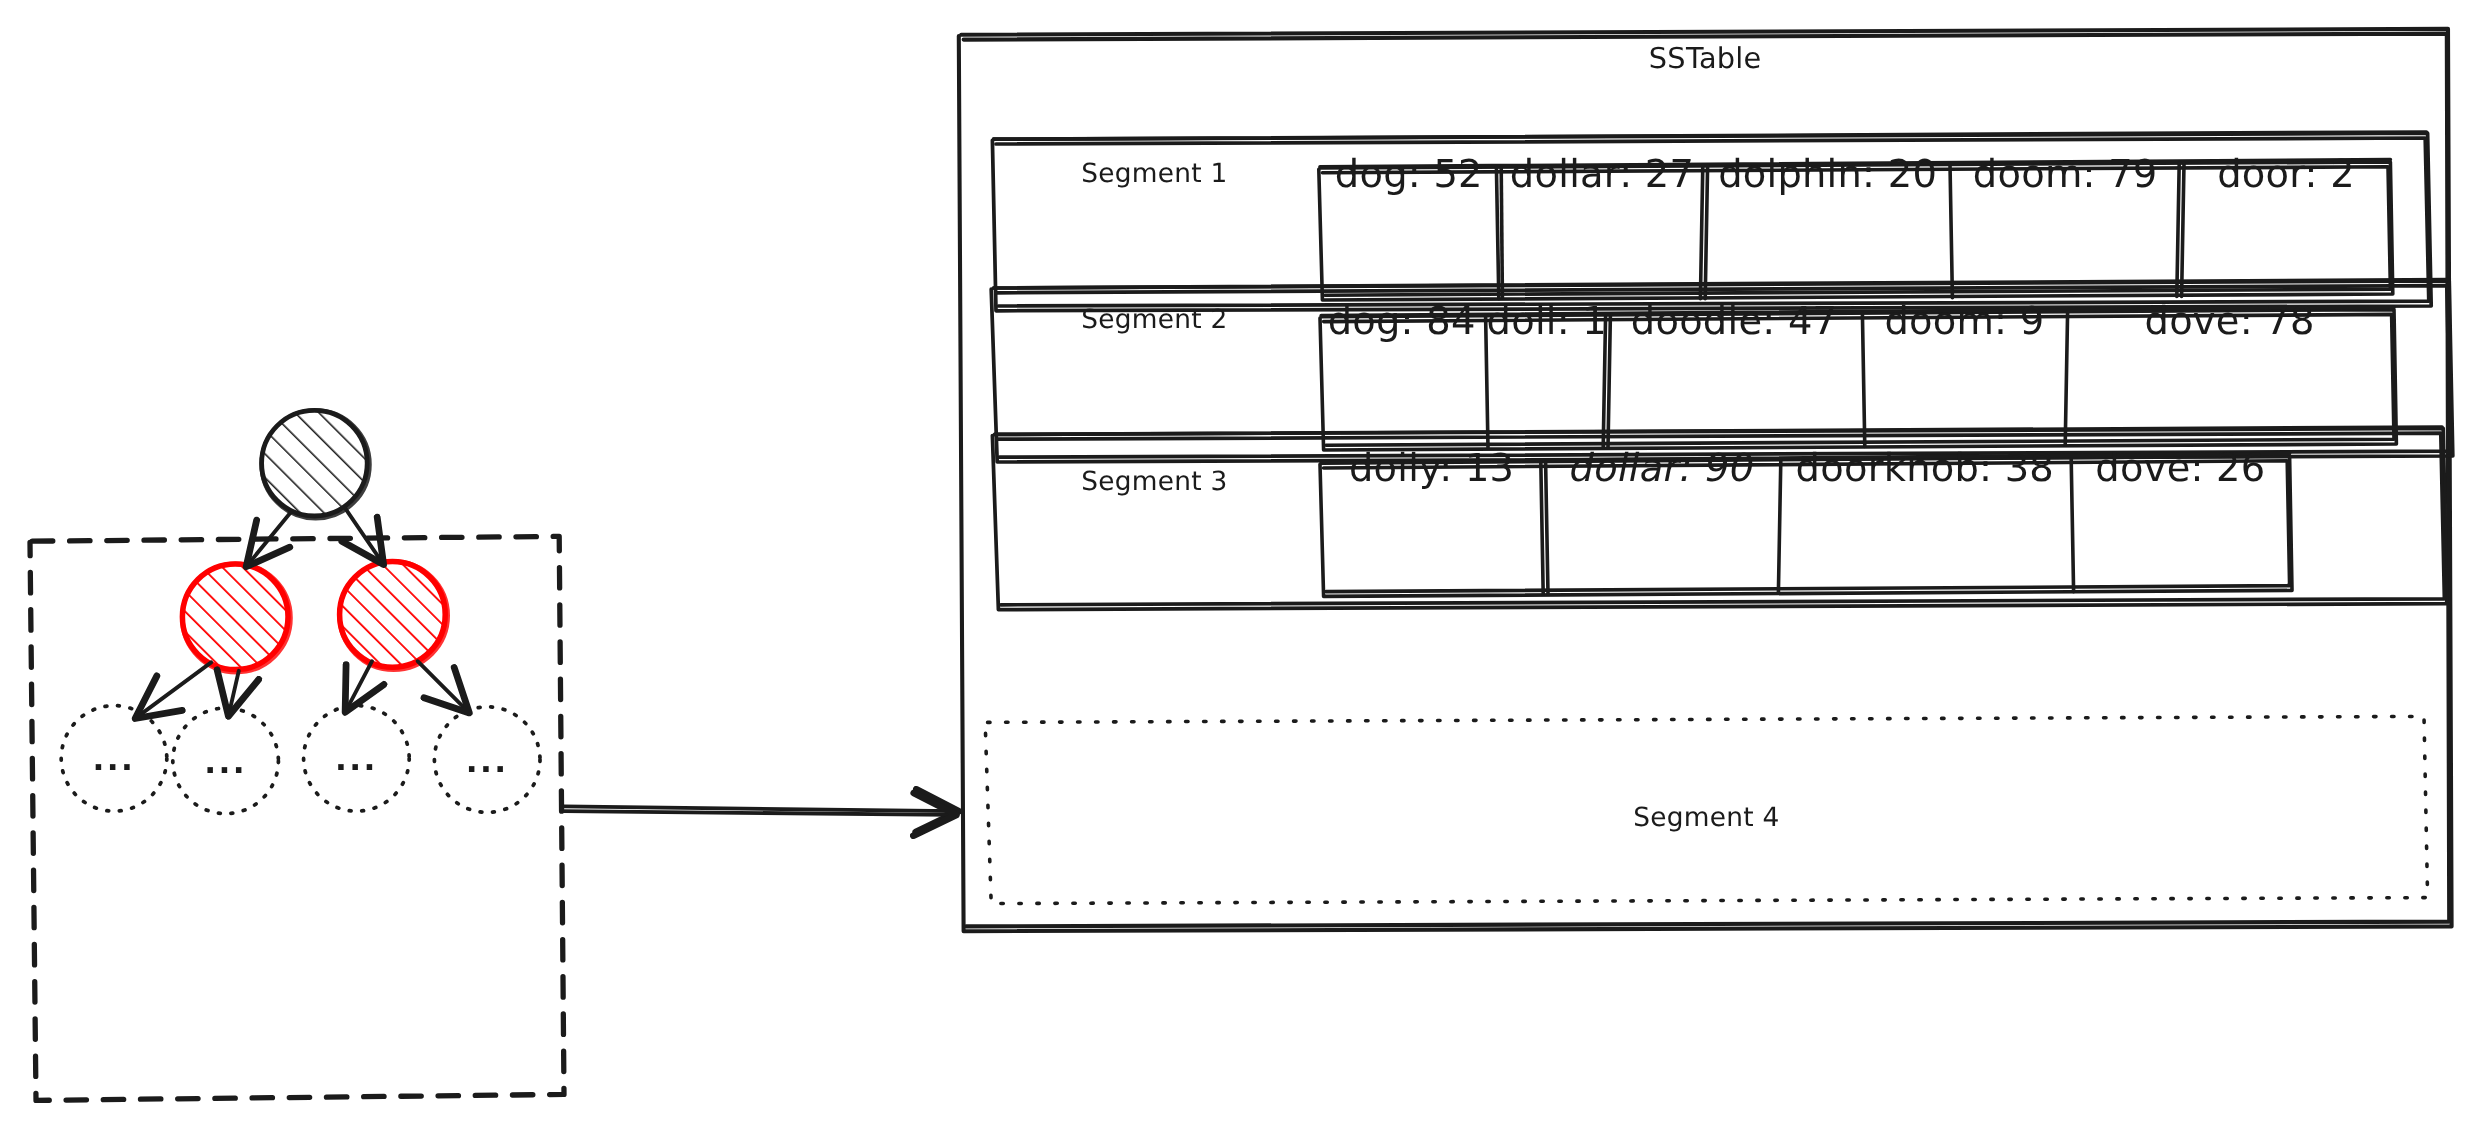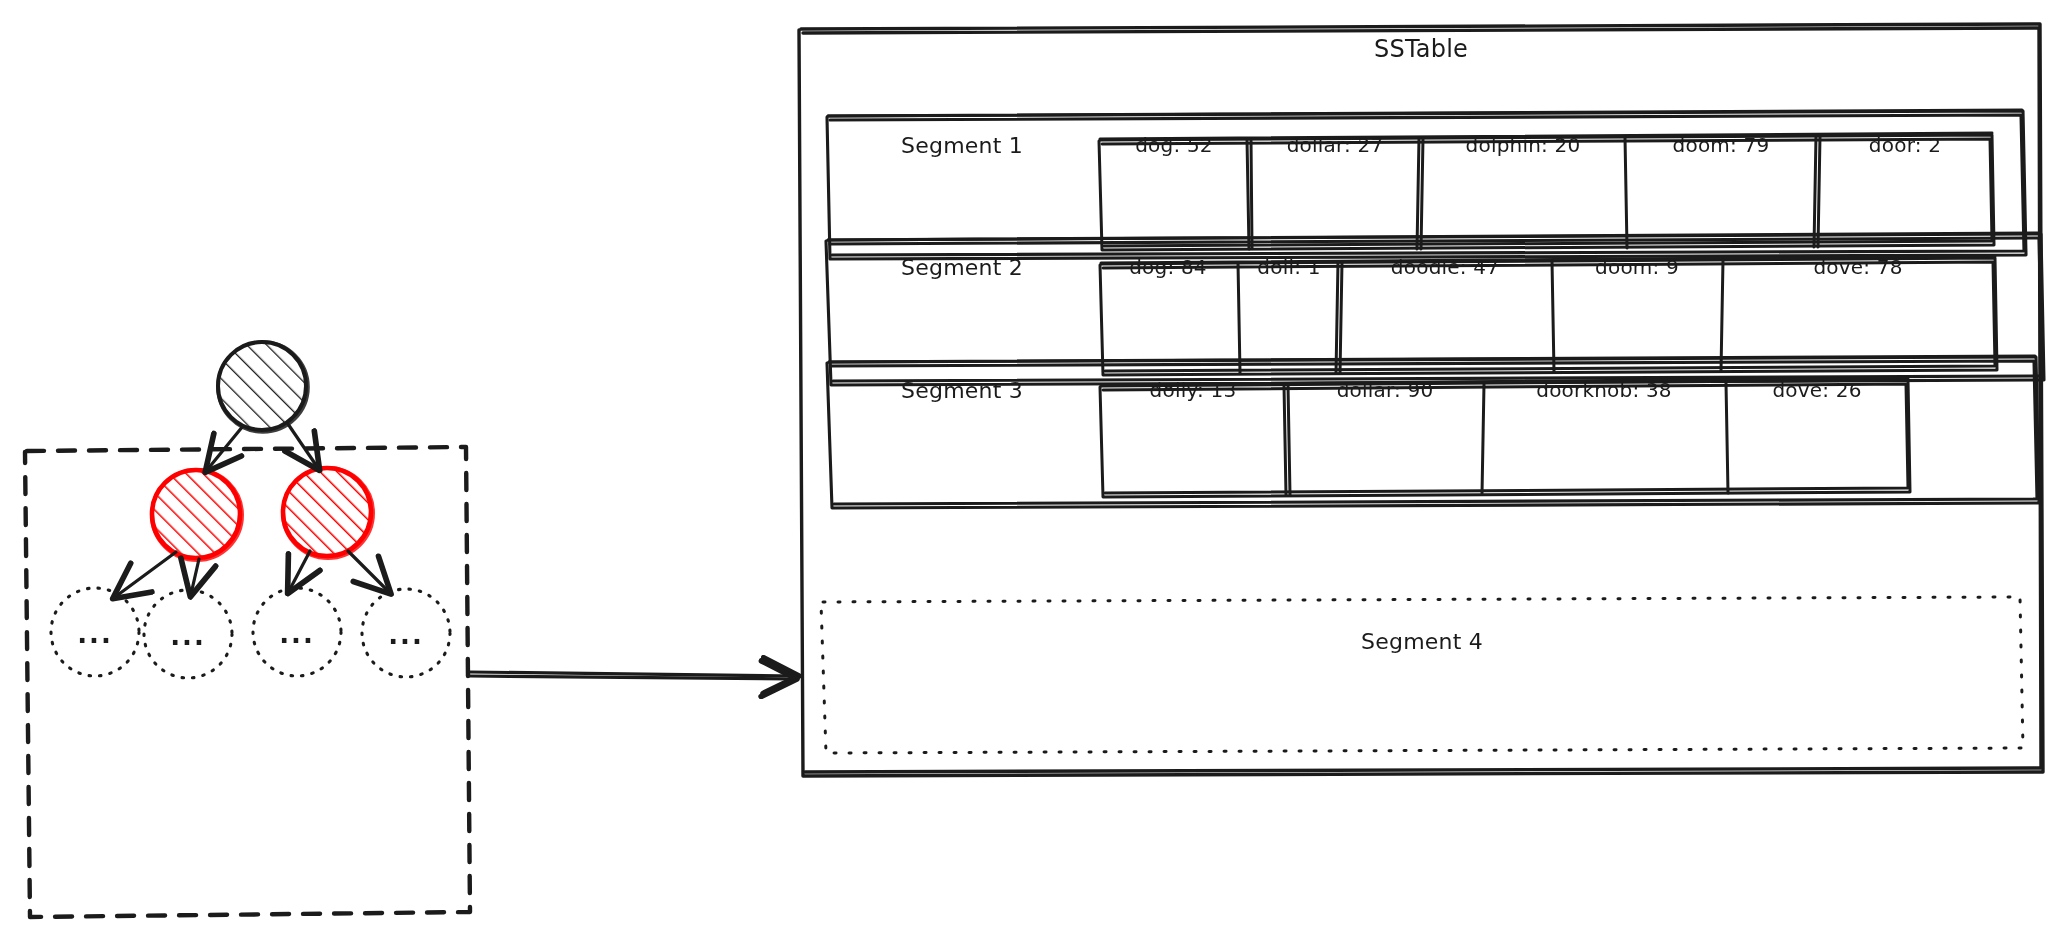--- a/index.html
+++ b/index.html
@@ -27,21 +27,21 @@
     white-space: nowrap;
     letter-spacing: 0.2px;
     -webkit-font-smoothing: antialiased;
   }
   .lbl.ctr {
     transform: translate(-50%, -50%);
     text-align: center;
   }
   .t-title  { font-size: 24px; }
   .t-seg    { font-size: 22px; }
-  .t-cell   { font-size: 20px; }
+  .t-cell   { font-size: 32px; }
   .t-dots   { font-size: 26px; font-weight: 700; letter-spacing: 2px; }
   .hit {
     position: absolute;
     background: transparent;
   }
 </style>
 </head>
 <body>
 
 <svg id="canvas" viewBox="0 0 2066 938" xmlns="http://www.w3.org/2000/svg">
@@ -175,27 +175,27 @@
 <div class="lbl ctr t-cell" style="left:1721px; top:145px;">doom: 79</div>
 <div class="lbl ctr t-cell" style="left:1905px; top:145px;">door: 2</div>
 
 <div class="lbl ctr t-seg" style="left:962px; top:267px;">Segment 2</div>
 <div class="lbl ctr t-cell" style="left:1168px; top:267px;">dog: 84</div>
 <div class="lbl ctr t-cell" style="left:1289px; top:267px;">doll: 1</div>
 <div class="lbl ctr t-cell" style="left:1445px; top:267px;">doodle: 47</div>
 <div class="lbl ctr t-cell" style="left:1637px; top:267px;">doom: 9</div>
 <div class="lbl ctr t-cell" style="left:1858px; top:267px;">dove: 78</div>
 
-<div class="lbl ctr t-seg" style="left:962px; top:390px;">Segment 3</div>
+<div class="lbl ctr t-seg" style="left:962px; top:402px;">Segment 3</div>
 <div class="lbl ctr t-cell" style="left:1193px; top:390px;">doily: 13</div>
-<div class="lbl ctr t-cell" style="left:1385px; top:390px;">dollar: 90</div>
+<div class="lbl ctr t-cell" style="left:1385px; top:390px;font-style:italic;">dollar: 90</div>
 <div class="lbl ctr t-cell" style="left:1604px; top:390px;">doorknob: 38</div>
 <div class="lbl ctr t-cell" style="left:1817px; top:390px;">dove: 26</div>
 
-<div class="lbl ctr t-seg" style="left:1422px; top:641px;text-align:center;">Segment 4</div>
+<div class="lbl ctr t-seg" style="left:1422px; top:682px;text-align:center;">Segment 4</div>
 
 <div class="lbl ctr t-dots" style="left:95px;  top:634px;">...</div>
 <div class="lbl ctr t-dots" style="left:188px; top:636px;">...</div>
 <div class="lbl ctr t-dots" style="left:297px; top:634px;">...</div>
 <div class="lbl ctr t-dots" style="left:406px; top:635px;">...</div>
 
 <div class="hit" style="left:799px;  top:24px;  width:1246px; height:754px;"></div>
 <div class="hit" style="left:827px;  top:110px; width:1200px; height:150px;"></div>
 <div class="hit" style="left:826px;  top:233px; width:1219px; height:153px;"></div>
 <div class="hit" style="left:827px;  top:356px; width:1213px; height:153px;"></div>

